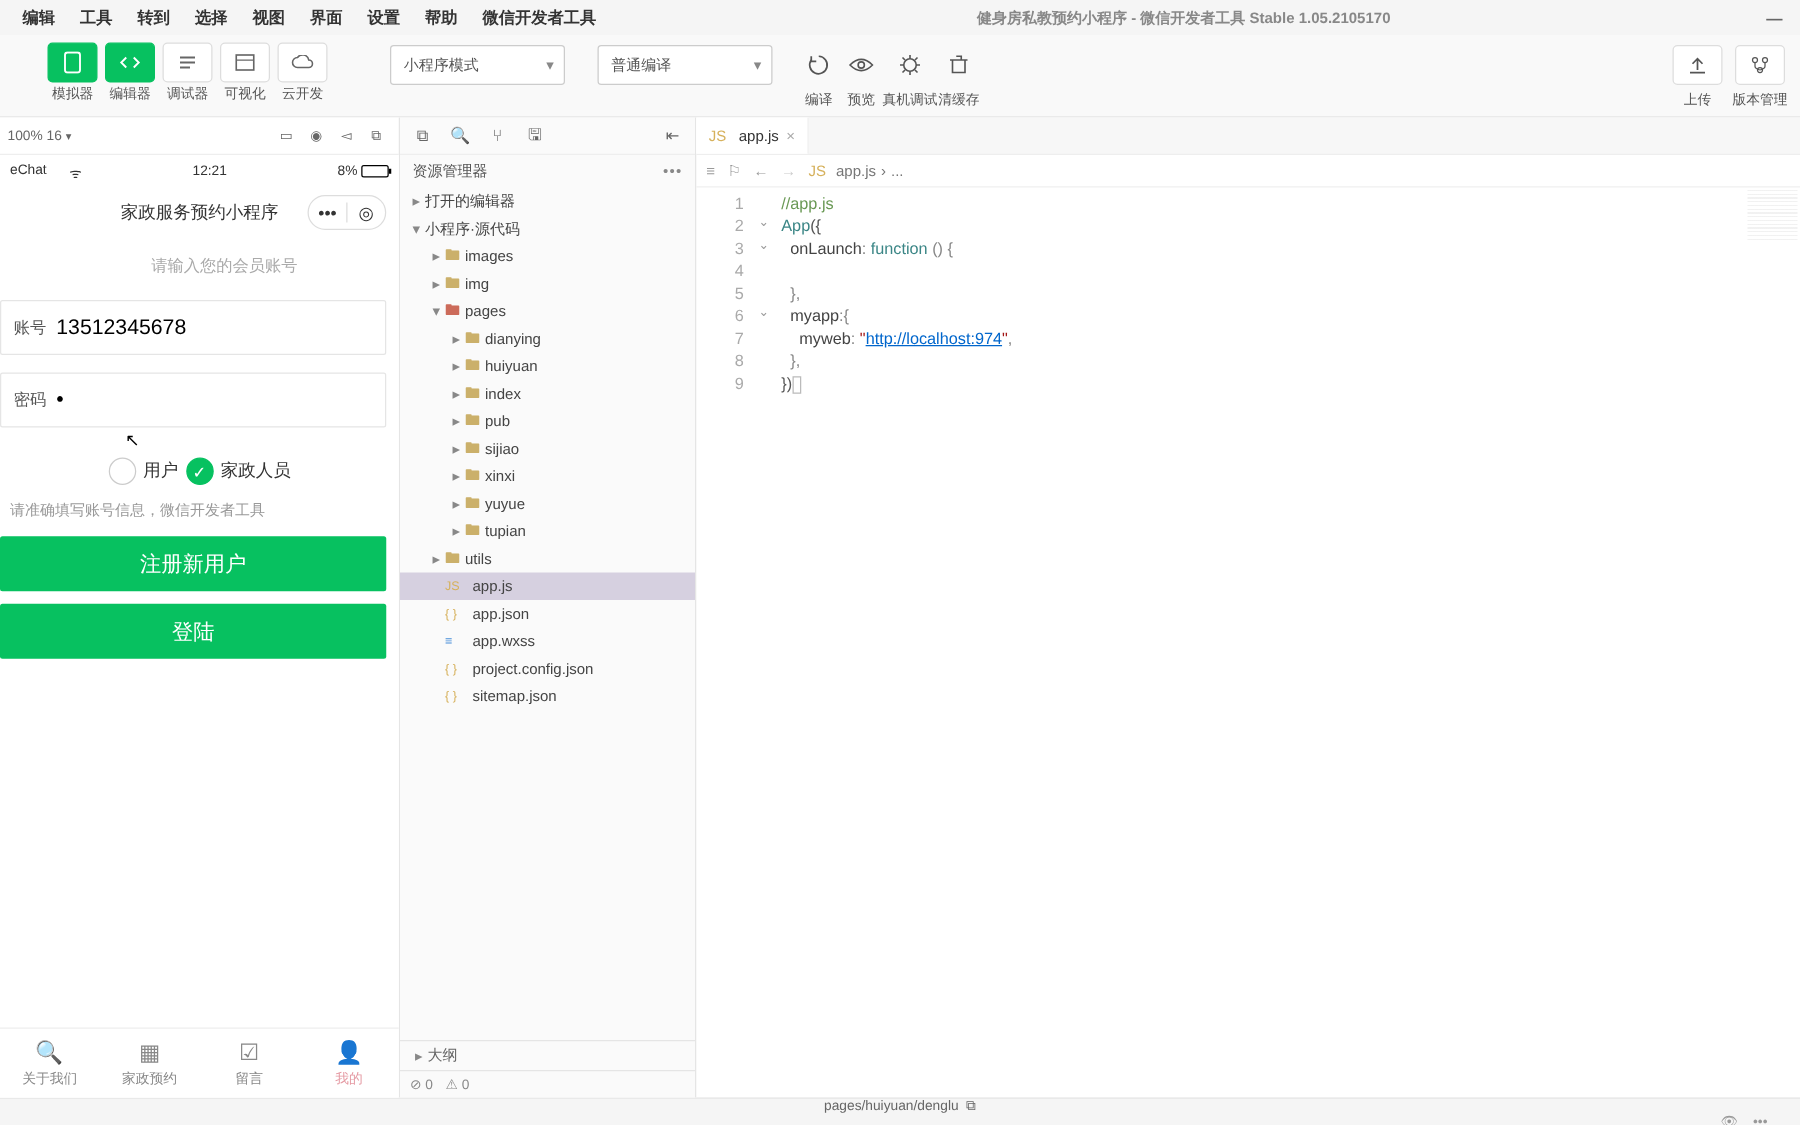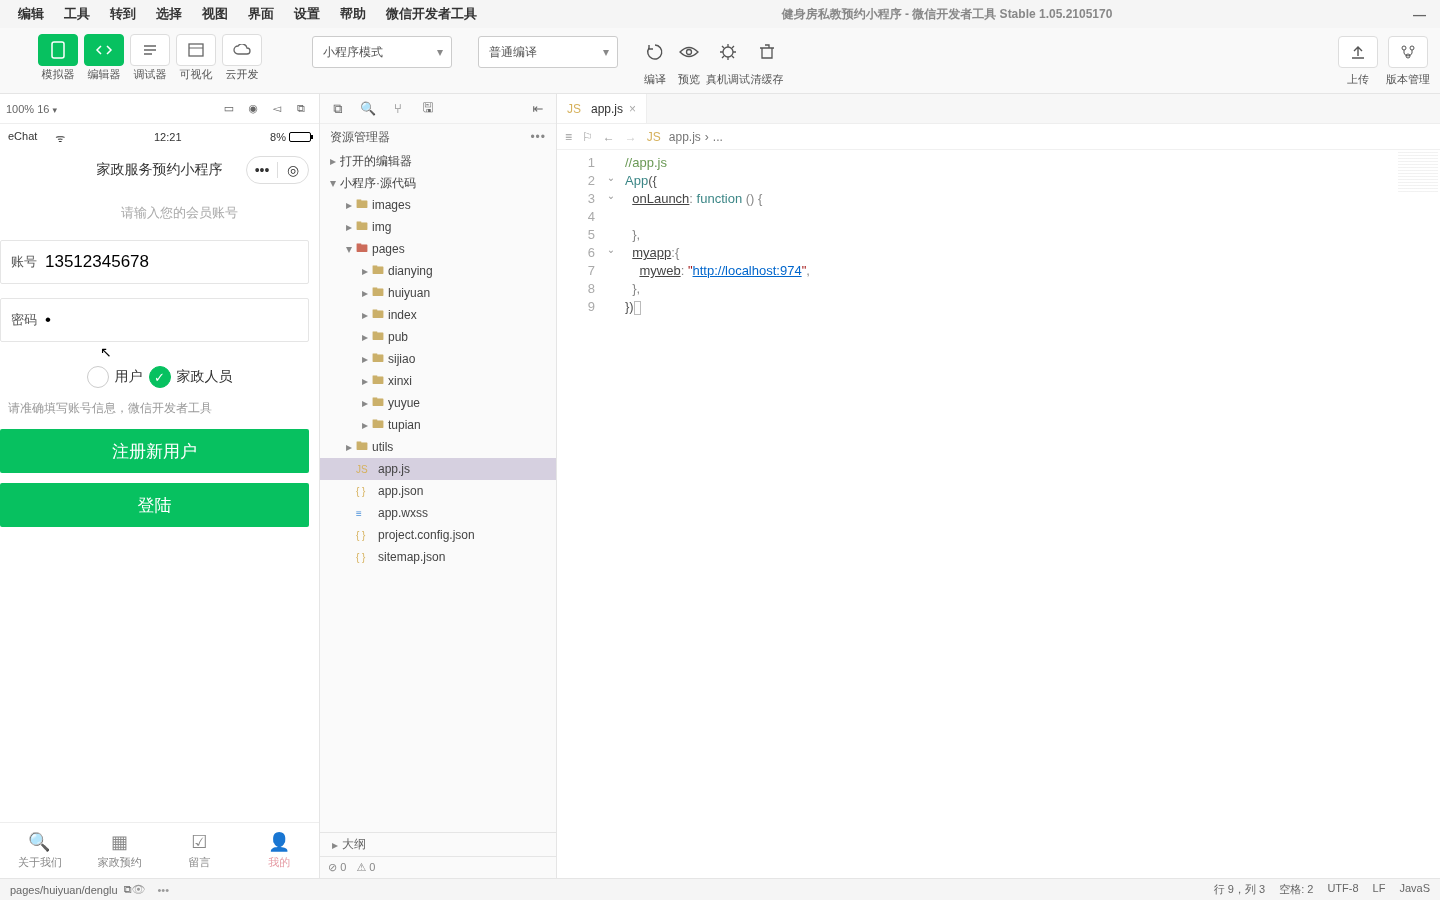--- a/index.html
+++ b/index.html
@@ -95,29 +95,29 @@
 .code-area { flex: 1; display: flex; font-family: Consolas, monospace; font-size: 13px; position: relative; }
 .gutter { width: 46px; text-align: right; color: #aaa; padding: 4px 8px 0 0; line-height: 18px; user-select: none; }
 .gutter .ln { height: 18px; }
 .fold-gutter { width: 16px; padding-top: 4px; }
 .fold-gutter .fg { height: 18px; color: #999; font-size: 10px; text-align: center; }
 .code { flex: 1; padding: 4px 0 0 6px; line-height: 18px; white-space: pre; }
 .c-comment { color: #6a9955; }
 .c-key { color: #3b8686; }
 .c-func { color: #3b8686; }
 .c-punc { color: #888; }
-.c-prop { color: #444; text-decoration: underline; }
+.c-prop { color: #444; }
 .c-string { color: #a31515; }
 .c-url { color: #0066cc; text-decoration: underline; }
 .c-brace { color: #555; }
 .cursor-box { border: 1px solid #bbb; display: inline-block; width: 7px; height: 14px; vertical-align: middle; }
 .minimap { position: absolute; right: 2px; top: 2px; width: 40px; height: 40px; background: repeating-linear-gradient(#ddd, #ddd 1px, transparent 1px, transparent 3px); opacity: 0.4; }
 
 
-.statusbar { height: 22px; background: #f5f5f5; border-top: 1px solid #e5e5e5; display: flex; align-items: center; padding: 0 10px; font-size: 11px; color: #666; }
+.statusbar { height: 22px; background: #f5f5f5; border-top: 1px solid #e5e5e5; display: flex; align-items: center; padding: 0 10px; font-size: 11px; color: #666; flex-direction: column; }
 .statusbar .path { display: flex; align-items: center; gap: 6px; }
 .statusbar .spacer { flex: 1; }
 .statusbar .right-group { display: flex; gap: 14px; }
 
 .cursor-arrow { position: absolute; pointer-events: none; font-size: 14px; color: #000; }
 
 svg { display: block; }
 </style>
 </head>
 <body>

